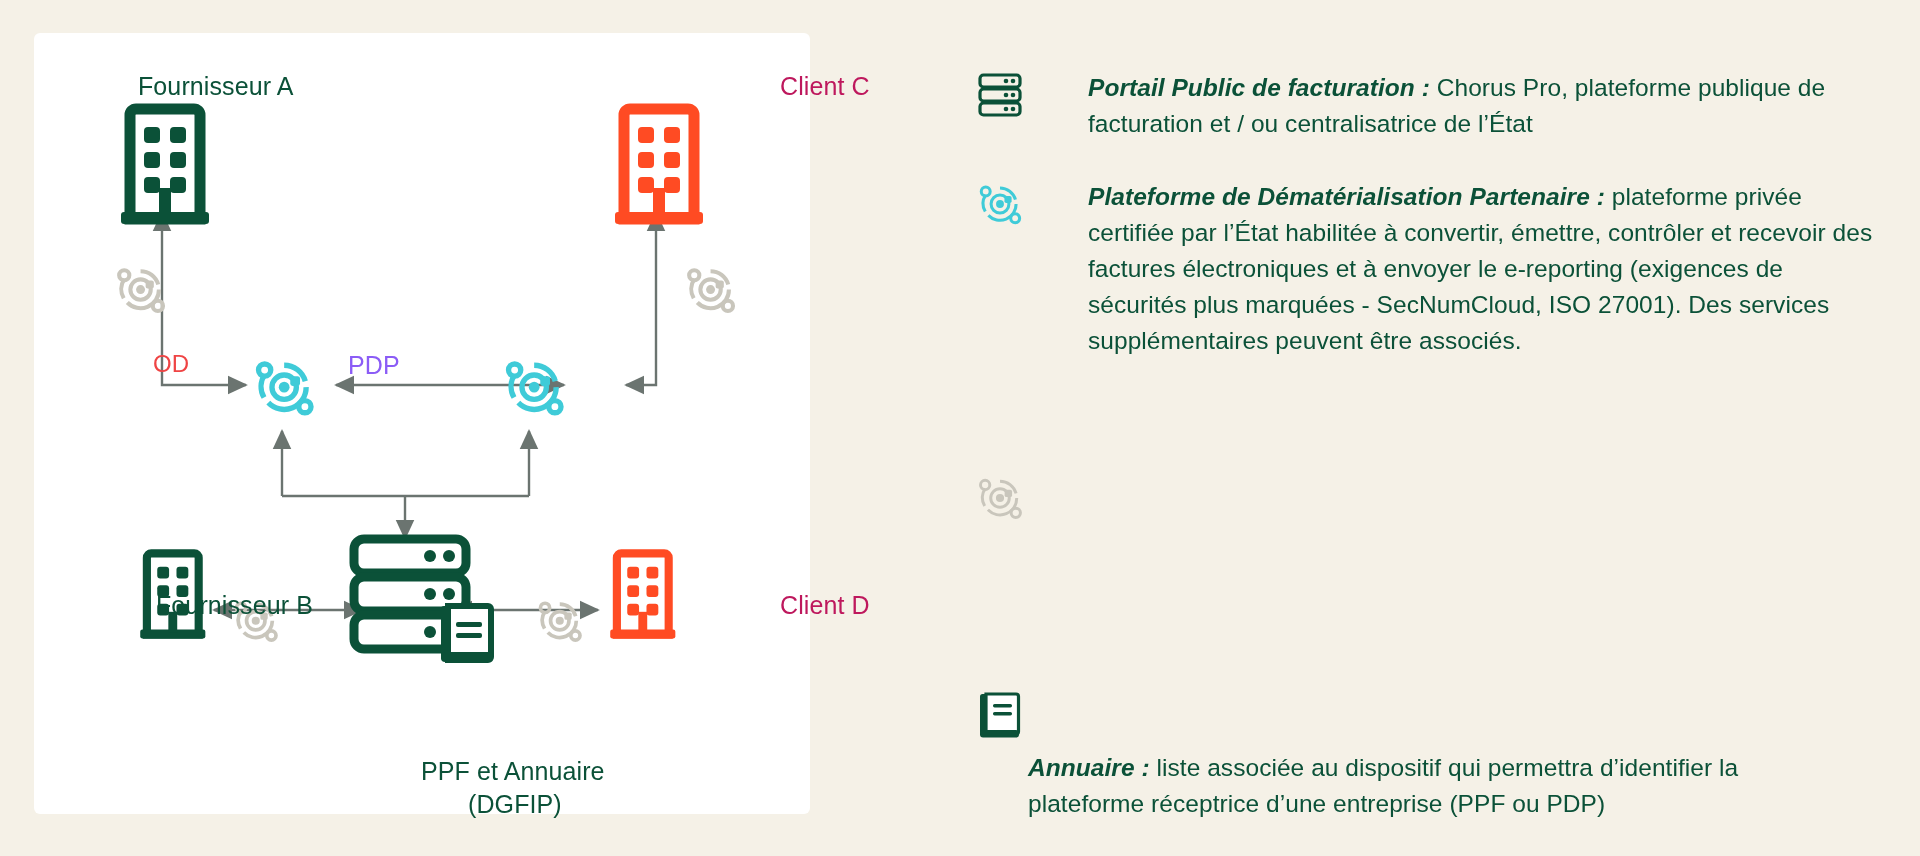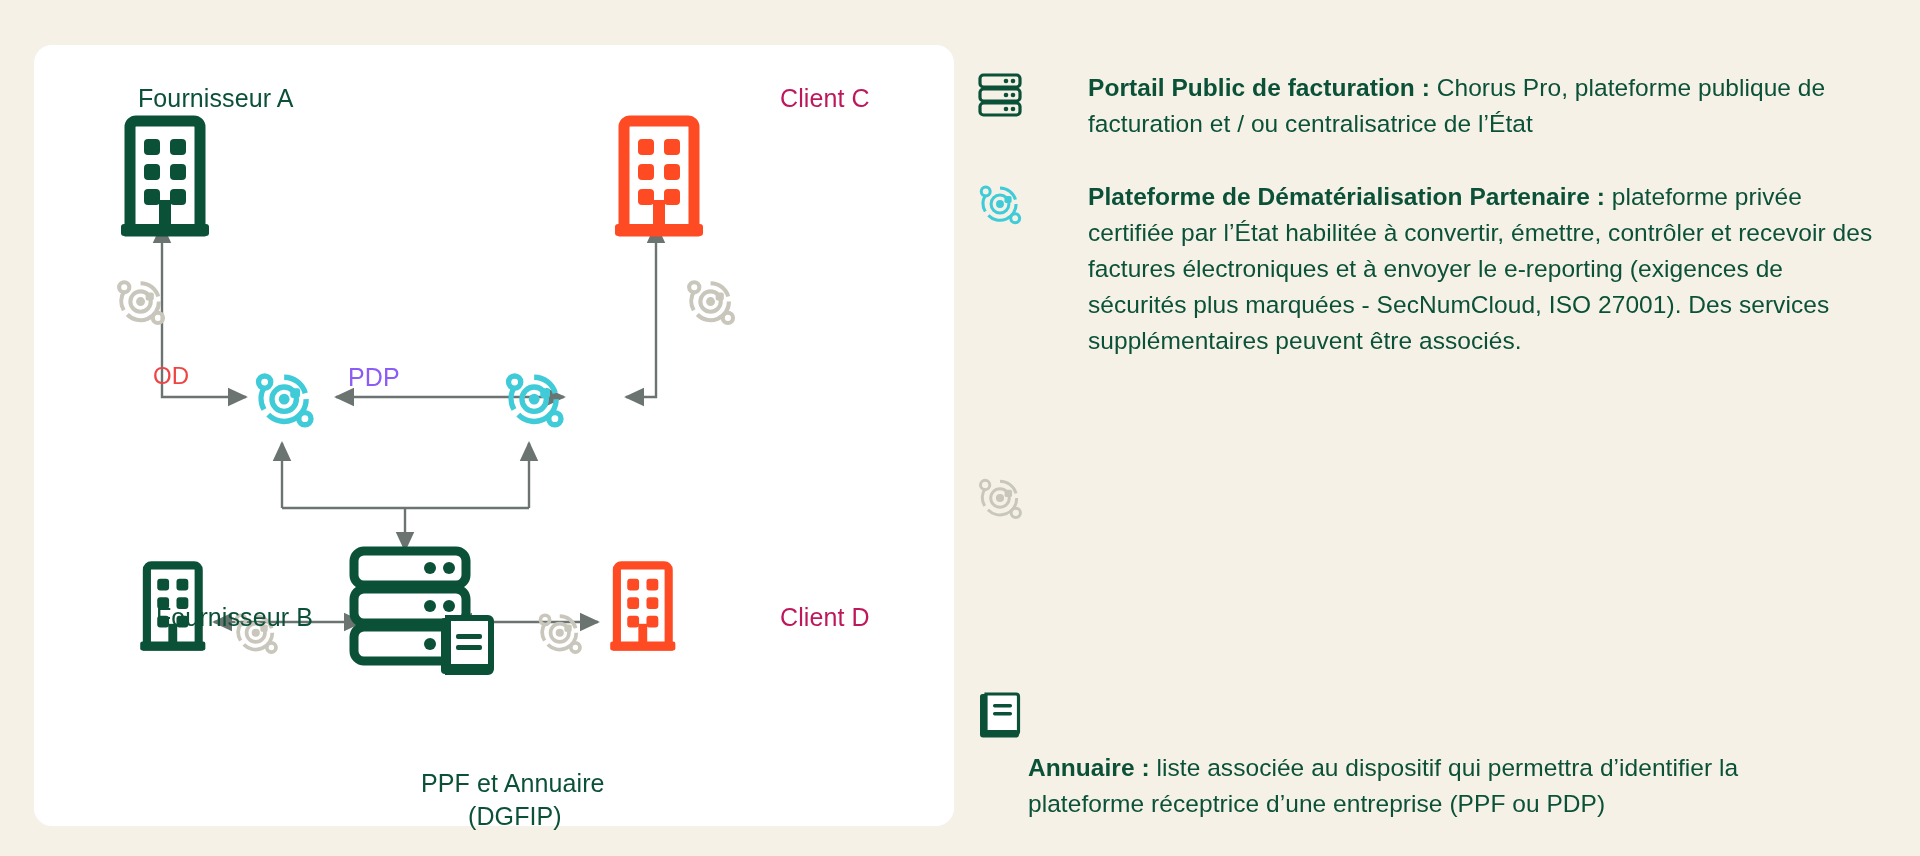--- a/index.html
+++ b/index.html
@@ -8,24 +8,23 @@
     background: #F5F1E7;
     font-family: "Liberation Sans", sans-serif;
     overflow: hidden;
   }
   .page { position: relative; width: 1920px; height: 856px; background: #F5F1E7; }
 
   
   .diagram-card {
     position: absolute;
     left: 34px; top: 33px;
-    width: 920px; height: 781px;
+    width: 776px; height: 781px;
     background: #FFFFFF;
-    border-radius: 18px;
-    margin-top: 12px;
+    border-radius: 6px;
   }
   .diagram-svg { position: absolute; left: 0; top: 0; width: 920px; height: 781px; }
 
   .node-label {
     position: absolute;
     font-size: 25px;
     line-height: 30px;
     white-space: nowrap;
     letter-spacing: .1px;
   }
@@ -60,21 +59,21 @@
     display: flex; align-items: flex-start; justify-content: center;
   }
   .legend-text {
     margin-left: 58px;
     width: 790px;
     color: #0B5138;
     font-size: 24.5px;
     line-height: 36px;
     letter-spacing: .05px;
   }
-  .legend-text b { font-weight: 700; }
+  .legend-text b { font-weight: 700; font-style: italic; }
 
   .li-0 { top: 70px;  left: 0; }
   .li-1 { top: 179px; left: 0; }
   .li-2 { top: 472px; left: 0; }
   .li-3 { top: 690px; left: 0; flex-direction: column; }
 </style>
 </head>
 <body>
 
 <div class="page">

